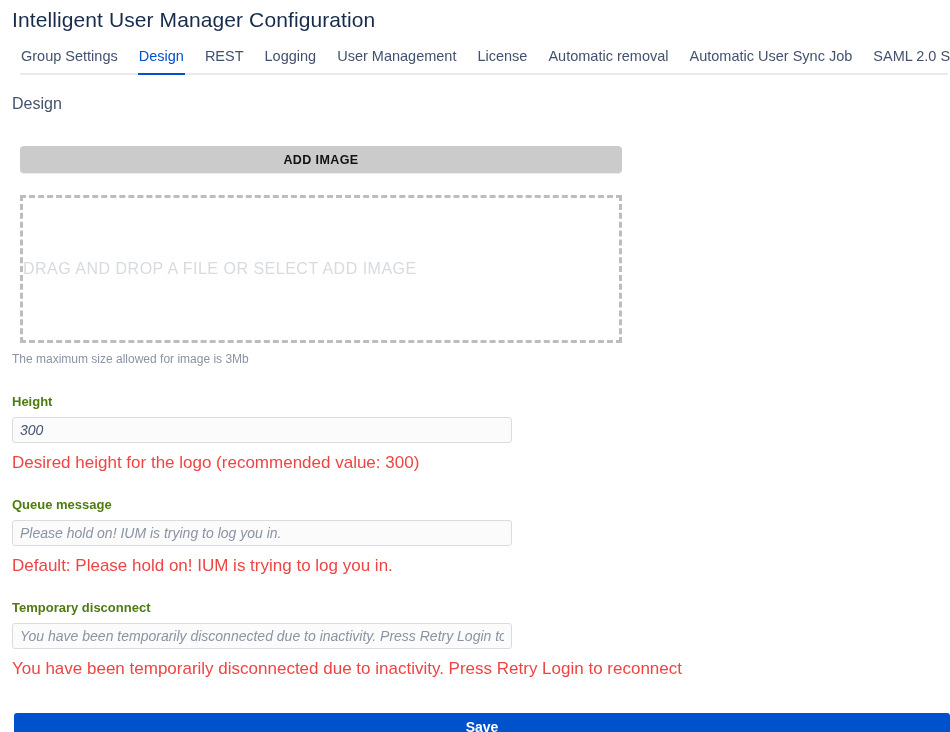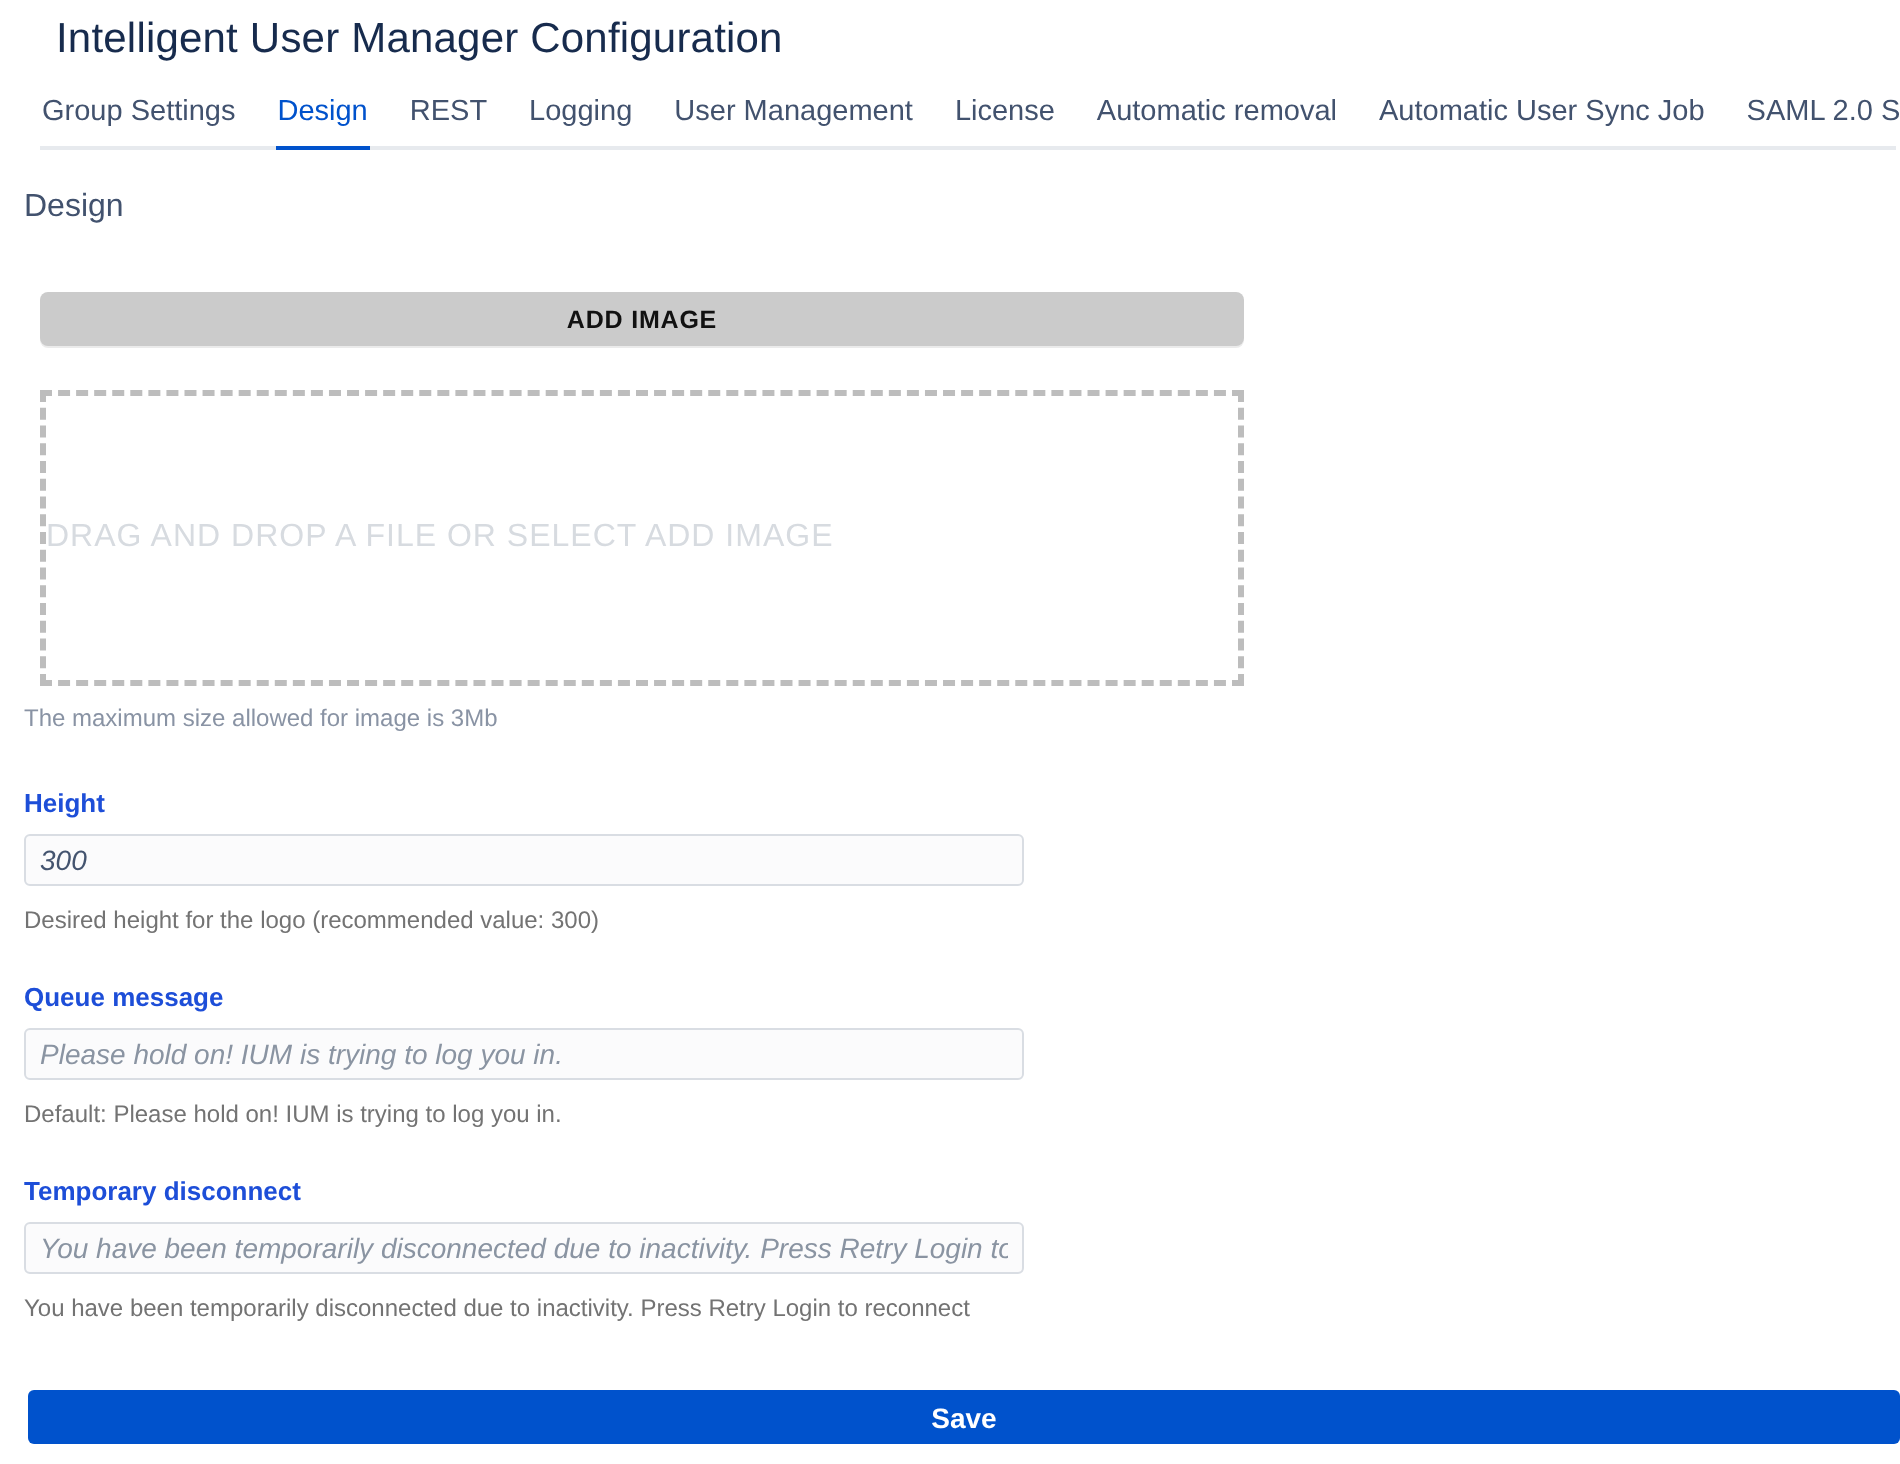--- a/index.html
+++ b/index.html
@@ -6,21 +6,21 @@
   body{
     width:950px;height:732px;overflow:hidden;
     font-family:"Liberation Sans", sans-serif;
     -webkit-font-smoothing:antialiased;
     color:#172B4D;
   }
   .page{width:950px;height:732px;position:relative;}
 
   
   .page-title{
-    margin:8px 0 0 28px;
+    margin:8px 0 0 12px;
     font-size:21px;
     font-weight:500;
     color:#172B4D;
     letter-spacing:0.1px;
   }
 
   
   .tabbar{
     margin:16px 2px 0 20px;
     border-bottom:2px solid #E7EAEE;
@@ -79,21 +79,21 @@
   .dropzone-helper{
     margin:9px 0 0 -8px;
     font-size:12px;
     color:#8993A4;
   }
 
   
   .form{margin-left:12px;margin-top:28px;}
   .field{margin-bottom:24px;}
   .field-label{
-    font-size:13px;font-weight:bold;color:#1d4ed8;
+    font-size:13px;font-weight:bold;color:#4d7c0f;
     display:block;
   }
   .field-input{
     display:block;
     margin-top:8px;
     width:484px;              
     height:18px;
     padding:3px 7px;
     background:#FBFBFC;
     border:1px solid #D9DDE3;
@@ -102,22 +102,22 @@
     font-size:14px;
     color:#44546F;
     outline:none;
     white-space:nowrap;
     overflow:hidden;
     font-style:italic;
   }
   .field-input.muted{color:#8A94A2;}
   .field-helper{
     margin-top:10px;
-    font-size:12px;
-    color:#737373;
+    font-size:17px;
+    color:#ef4444;
   }
 
   
   .actions{margin:34px 0 0 14px;display:flex;gap:13px;flex-direction:column;}
   .btn-primary{
     background:#0052CC;
     color:#ffffff;
     border:none;
     border-radius:3px;
     font-family:"Liberation Sans", sans-serif;

